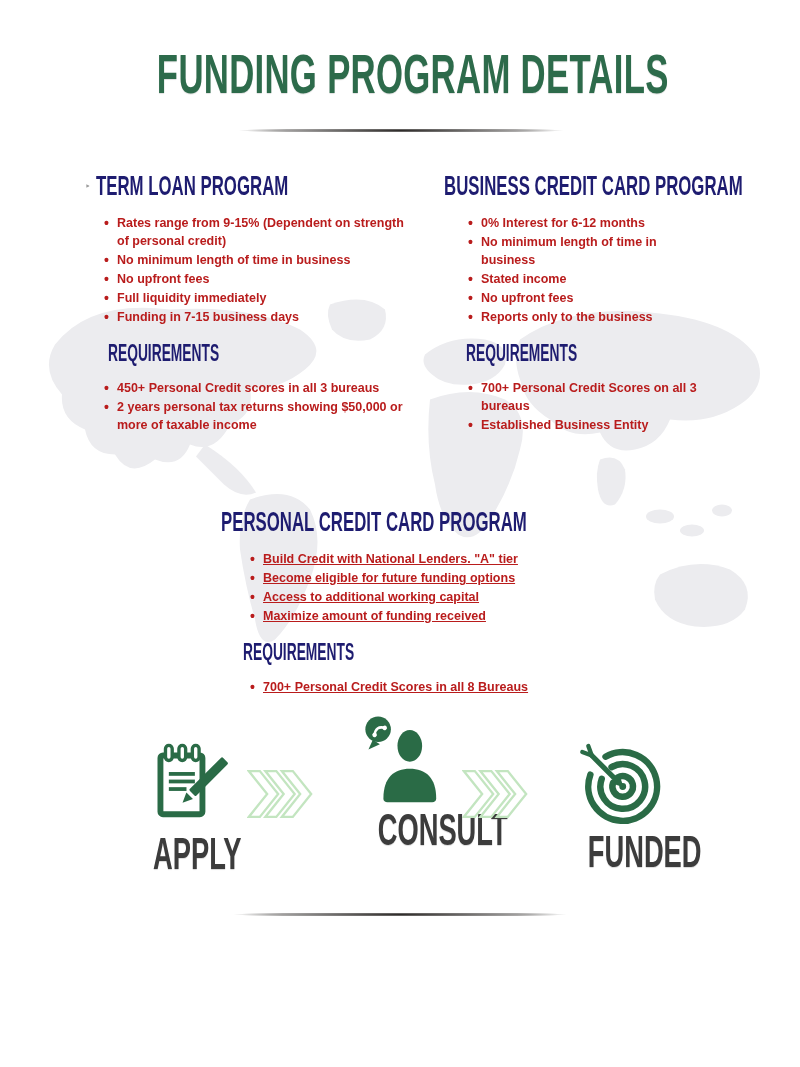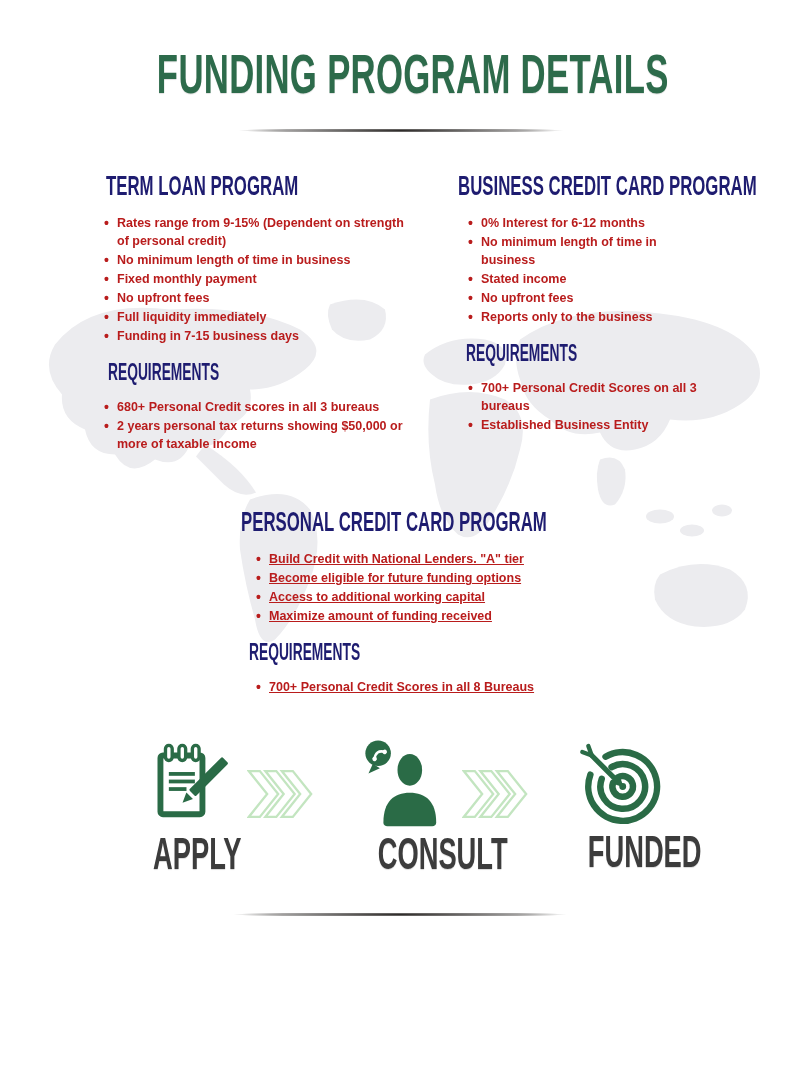--- a/index.html
+++ b/index.html
@@ -26,44 +26,44 @@
 
   .divider { position:absolute; height:3px;
     background:radial-gradient(ellipse 52% 130% at 50% 50%, rgba(35,32,30,.95), rgba(35,32,30,.38) 62%, rgba(35,32,30,0) 80%);
   }
   .d1 { top:129px; left:206px; width:390px; }
   .d2 { top:913px; left:200px; width:400px; }
 
   section { position:absolute; }
   .col-term     { left:86px;  top:172px; width:330px; }
   .col-business { left:438px; top:172px; width:300px; }
-  .col-personal { left:221px; top:508px; width:380px; }
-
-  .heading-row { display:flex; align-items:center; gap:20px; height:28px; }
+  .col-personal { left:215px; top:508px; width:380px; }
+
+  .heading-row { display:flex; align-items:center; gap:6px; height:28px; }
   .heading-row h2 { margin:0; font-size:28px; line-height:1; font-weight:700; color:#1E1C70; }
 
   h3.req { margin:16px 0 0 22px; font-size:23px; line-height:1; font-weight:700; color:#1E1C70; }
   .col-business h3.req, .col-personal h3.req { margin-left:28px; }
 
   ul.bullets {
     margin:14px 0 0 18px; padding:0; list-style:none;
     color:#b91c1c; font-weight:700; font-size:12.5px; line-height:1.44;
   }
   ul.bullets li { position:relative; padding-left:13px; margin:0 0 1px 0; }
   ul.bullets li::before { content:"\2022"; position:absolute; left:0; top:-1px; font-size:14px; }
   .col-term ul.bullets     { width:311px; }
   .col-business ul.bullets { width:200px; margin-left:30px; }
   .col-business ul.req-list{ width:241px; }
   .col-personal ul.bullets { width:347px; margin-left:35px;text-decoration:underline; }
   ul.req-list { }
 
   
   .step { position:absolute; text-align:left; }
   .step-apply   { left:126px; top:740px; width:125px; }
-  .step-consult { left:338px; top:740px; width:125px; }
+  .step-consult { left:338px; top:716px; width:125px; }
   .step-funded  { left:553px; top:740px; width:135px; }
   .step svg { margin:0 auto; }
   .step-label {
     margin-top:4px; font-weight:700; font-size:44px; line-height:1;
     color:#3C3C3C; text-shadow:0 1px 1px rgba(0,0,0,.15);
   }
   .chev { position:absolute; top:768px; }
   .chev1 { left:247px; } .chev2 { left:462px; }
 </style>
 </head>
@@ -95,28 +95,27 @@
     <div class="heading-row">
       <svg width="24" height="22" viewBox="0 0 26 24">
         <path d="M3 3 L23 12 L3 21 Z" fill="#fff" stroke="#1a1a1a" stroke-width="2" stroke-linejoin="round"></path>
         <path d="M9 8.2 L18.5 12 L9 15.8 Z" fill="#1a1a1a"></path>
       </svg>
       <h2><span class="cond">TERM LOAN PROGRAM</span></h2>
     </div>
     <ul class="bullets">
         <li>Rates range from 9-15% (Dependent on strength of personal credit)</li>
         <li>No minimum length of time in business</li>
-        <li>Fixed monthly payment</li>
         <li>No upfront fees</li>
         <li>Full liquidity immediately</li>
         <li>Funding in 7-15 business days</li>
       </ul>
     <h3 class="req"><span class="cond">REQUIREMENTS</span></h3>
     <ul class="bullets req-list">
-        <li>680+ Personal Credit scores in all 3 bureaus</li>
+        <li>450+ Personal Credit scores in all 3 bureaus</li>
         <li>2 years personal tax returns showing $50,000 or more of taxable income</li>
       </ul>
   </section>
 
   <section class="col-business">
     <div class="heading-row">
       <svg width="24" height="22" viewBox="0 0 26 24">
         <path d="M3 3 L23 12 L3 21 Z" fill="#fff" stroke="#1a1a1a" stroke-width="2" stroke-linejoin="round"></path>
         <path d="M9 8.2 L18.5 12 L9 15.8 Z" fill="#1a1a1a"></path>
       </svg>

